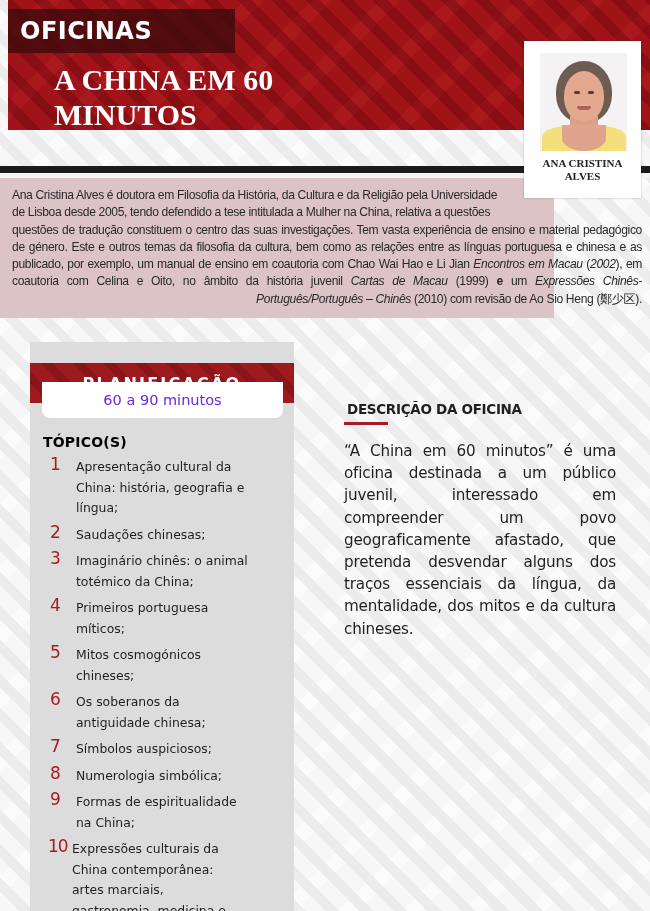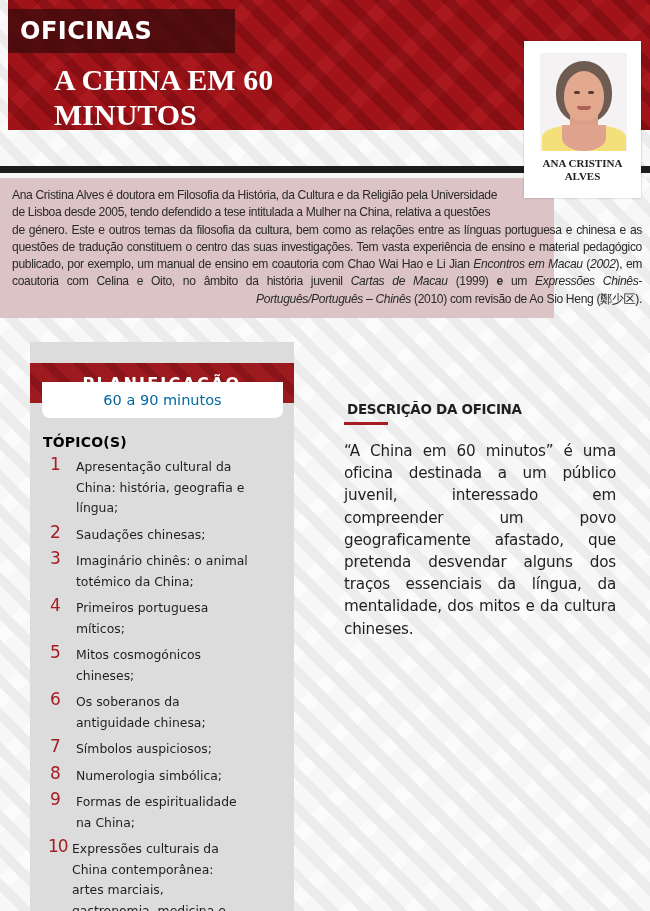--- a/index.html
+++ b/index.html
@@ -92,21 +92,21 @@
   }
   .panel-header span {
     font-family: "DejaVu Sans", sans-serif; font-weight: bold; font-size: 16px;
     color: #ffffff; letter-spacing: 2.2px;
   }
   .duration-box {
     position: absolute; left: 12px; top: 40px; width: 241px; height: 36px;
     background: #ffffff; border-radius: 0 0 8px 8px;
     display: flex; align-items: center; justify-content: center;
   }
-  .duration-box span { font-family: "DejaVu Sans", sans-serif; font-size: 14.5px; color: #0369a1; }
+  .duration-box span { font-family: "DejaVu Sans", sans-serif; font-size: 14.5px; color: #6d28d9; }
   .topics-title {
     position: absolute; left: 13px; top: 92px;
     font-family: "DejaVu Sans", sans-serif; font-weight: bold; font-size: 14px;
     color: #000000; letter-spacing: 0.2px;
   }
   .topics {
     position: absolute; left: 20px; top: 115px; width: 240px; list-style: none;
   }
   .topic {
     display: flex; align-items: flex-start; margin-bottom: 6px;
@@ -148,22 +148,22 @@
     <div>MINUTOS</div>
   </div>
 </div>
 <div class="header-strip-dark"></div>
 <div class="header-strip-white"></div>
 
 <div class="bio">
   <div class="bio-text">
     <span class="bio-line short">Ana Cristina Alves é doutora em Filosofia da História, da Cultura e da Religião pela Universidade</span>
     <span class="bio-line short">de Lisboa desde 2005, tendo defendido a tese intitulada a Mulher na China, relativa a questões</span>
+    <span class="bio-line j">questões de tradução constituem o centro das suas investigações. Tem vasta experiência de ensino e material pedagógico</span>
     <span class="bio-line j">de género. Este e outros temas da filosofia da cultura, bem como as relações entre as línguas portuguesa e chinesa e as</span>
-    <span class="bio-line j">questões de tradução constituem o centro das suas investigações. Tem vasta experiência de ensino e material pedagógico</span>
     <span class="bio-line j"><span>publicado, por exemplo, um manual de ensino em coautoria com Chao Wai Hao e Li Jian </span><i>Encontros em Macau</i><span> (</span><i>2002</i><span>), em</span></span>
     <span class="bio-line j"><span>coautoria com Celina e Oito, no âmbito da história juvenil </span><i>Cartas de Macau</i><span> (1999) </span><b>e</b><span> um </span><i>Expressões Chinês-</i></span>
     <span class="bio-line last"><i>Português/Português – Chinês</i><span> (2010) com revisão de Ao Sio Heng (鄭少区).</span></span>
   </div>
 </div>
 
 <div class="photo-card">
   <div class="photo" title="Retrato de Ana Cristina Alves">
     <div class="hair"></div>
     <div class="shirt"></div>

